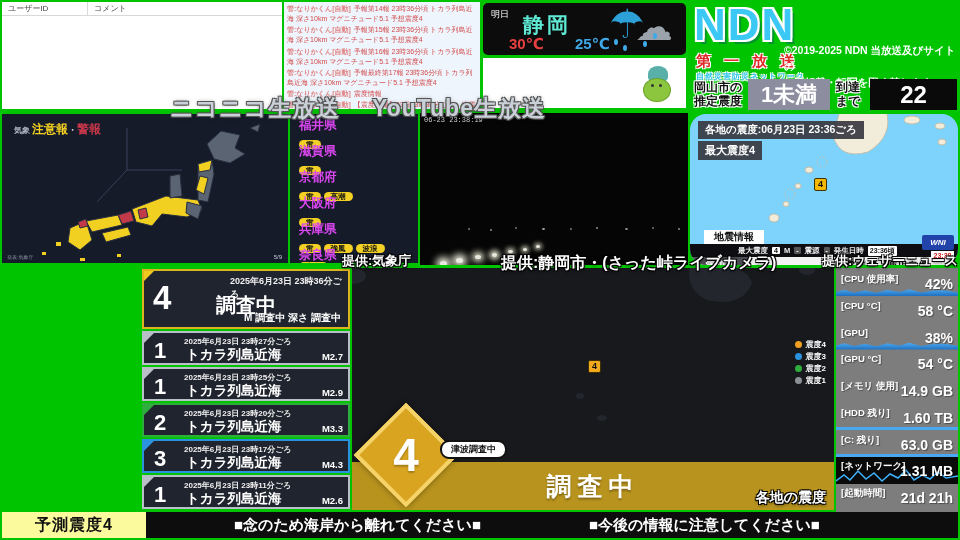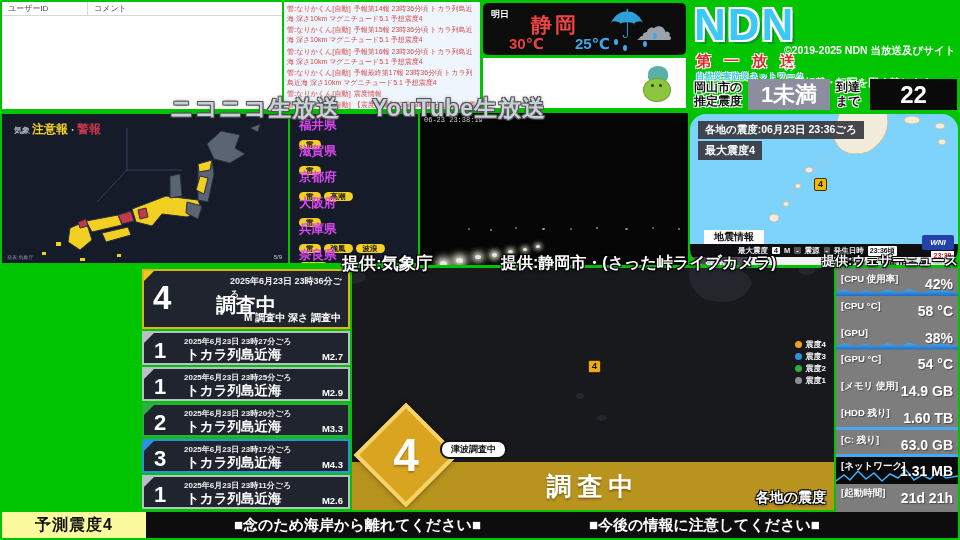--- a/index.html
+++ b/index.html
@@ -19,22 +19,22 @@
   
   .feed { position:absolute; left:284px; top:2px; width:196px; height:107px; background:#eef5fc; padding:2px 3px; overflow:hidden; }
   .feed .m { font-size:7px; line-height:1.45; color:#d24a4a; margin-bottom:1px; }
   .feed .who { color:#e08585; font-weight:bold; margin-right:3px; }
 
   .wm { position:absolute; z-index:40; font-size:23px; font-weight:900; color:rgba(213,219,227,.92);
     text-shadow:-1px -1px 0 #555,1px -1px 0 #555,-1px 1px 0 #555,1px 1px 0 #555,0 0 4px rgba(40,40,40,.5); letter-spacing:1px; }
 
   
   .weather { position:absolute; left:483px; top:3px; width:203px; height:52px; background:#0c0c0c; border-radius:5px; }
-  .weather .day { position:absolute; left:8px; top:5px; color:#fff; font-size:9px; font-weight:bold; }
-  .weather .city { position:absolute; left:40px; top:8px; color:#ef4444; font-size:21px; font-weight:900; letter-spacing:3px;margin-left:8px; }
+  .weather .day { position:absolute; left:8px; top:5px; color:#fff; font-size:9px; font-weight:normal; }
+  .weather .city { position:absolute; left:40px; top:8px; color:#5eead4; font-size:21px; font-weight:900; letter-spacing:3px; }
   .weather .hi { position:absolute; left:26px; top:32px; color:#e84040; font-size:15px; font-weight:900; }
   .weather .lo { position:absolute; left:92px; top:32px; color:#3fa9e8; font-size:15px; font-weight:900; }
   .weather .umb { position:absolute; left:126px; top:-2px; font-size:40px; color:#2da0d8; }
   .weather .cld { position:absolute; left:152px; top:2px; font-size:38px; color:#9aa2ab; }
   .weather .drop { position:absolute; width:4px; height:6px; background:#3fa9e8; border-radius:50% 50% 60% 60%; }
 
   .mascotbox { position:absolute; left:483px; top:58px; width:203px; height:50px; background:#fff; }
   .mascot { position:absolute; left:158px; top:8px; width:34px; height:36px; }
   .mascot .body { position:absolute; left:2px; top:12px; width:28px; height:24px; background:#8cc63f; border-radius:50%; border:1px solid #6aa32c; }
   .mascot .hair { position:absolute; left:7px; top:0; width:20px; height:16px; background:#58b0a8; border-radius:50% 50% 30% 30%; }
@@ -330,21 +330,21 @@
         <span class="bdg">23:36頃</span>
     </div>
     <div class="row">
       <div class="sint">震度4</div>
       <div class="headline">【震度4】 鹿児島県</div>
     </div>
     <div class="logo">WNI</div>
     <div class="logotime">23:38</div>
   </div>
 
-  <div class="cap ob" style="left:342px;top:252px;font-size:17px;">提供:気象庁</div>
+  <div class="cap ob" style="left:342px;top:252px;font-size:13px;">提供:気象庁</div>
   <div class="cap ob" style="left:501px;top:253px;font-size:16px;">提供:静岡市・(さった峠ライブカメラ)</div>
   <div class="cap ob" style="left:822px;top:252px;font-size:13px;">提供:ウェザーニュース</div>
 
   <div class="qlist">
     <div class="qe big">
       <div class="corner"></div>
       <div class="qdate">2025年6月23日 23時36分ごろ</div>
       <div class="qnum">4</div>
       <div class="qplace">調査中</div>
       <div class="qmag">M 調査中 深さ 調査中</div>

